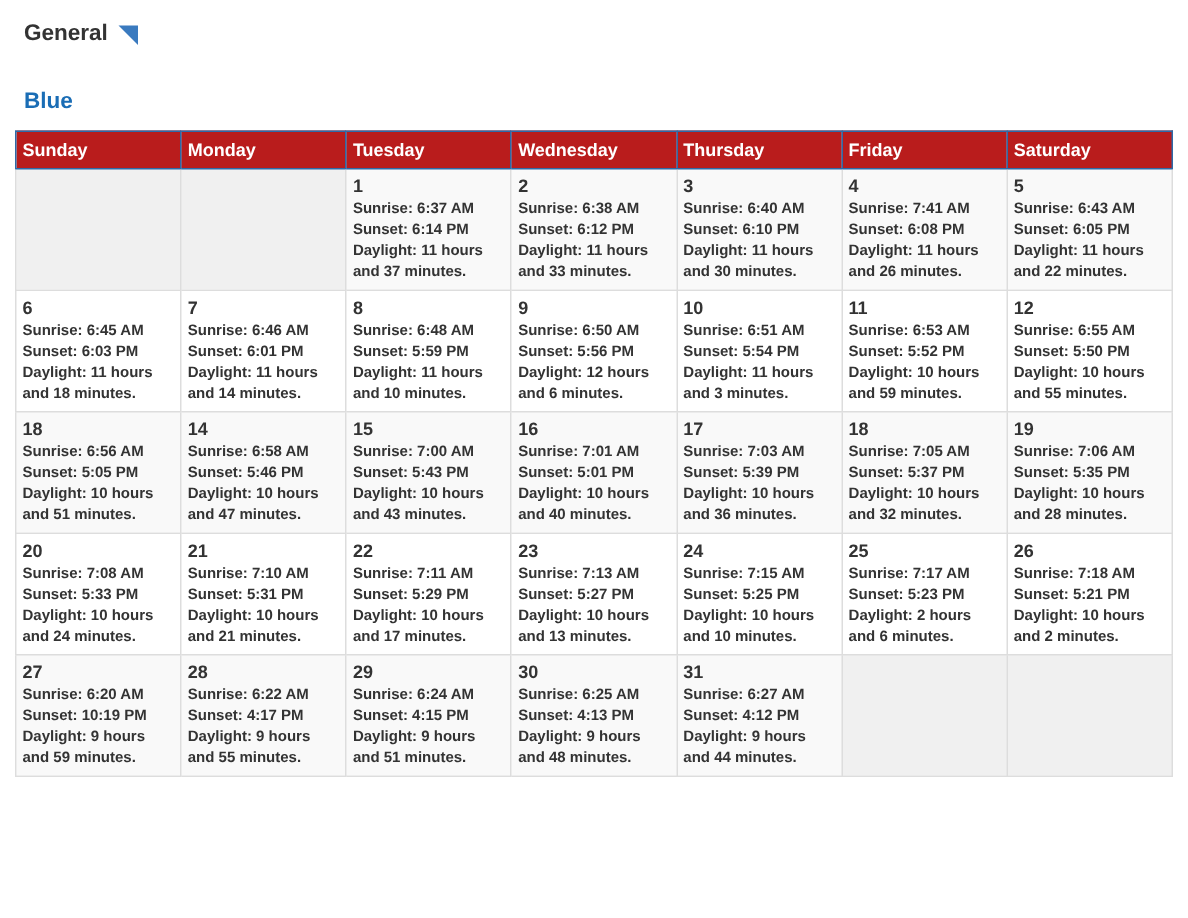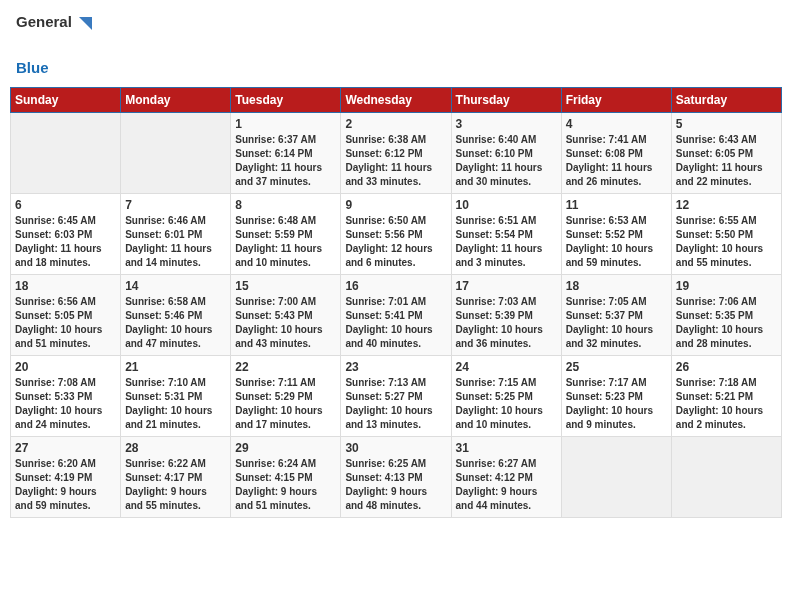--- a/index.html
+++ b/index.html
@@ -235,21 +235,21 @@
         <div class="day-info">
           <span>Sunrise: 7:00 AM</span><br>
           <span>Sunset: 5:43 PM</span><br>
           <span>Daylight: 10 hours and 43 minutes.</span>
         </div>
       </td>
         <td>
         <span class="day-num">16</span>
         <div class="day-info">
           <span>Sunrise: 7:01 AM</span><br>
-          <span>Sunset: 5:41 PM</span><br>
+          <span>Sunset: 5:01 PM</span><br>
           <span>Daylight: 10 hours and 40 minutes.</span>
         </div>
       </td>
         <td>
         <span class="day-num">17</span>
         <div class="day-info">
           <span>Sunrise: 7:03 AM</span><br>
           <span>Sunset: 5:39 PM</span><br>
           <span>Daylight: 10 hours and 36 minutes.</span>
         </div>
@@ -310,38 +310,38 @@
           <span>Sunrise: 7:15 AM</span><br>
           <span>Sunset: 5:25 PM</span><br>
           <span>Daylight: 10 hours and 10 minutes.</span>
         </div>
       </td>
         <td>
         <span class="day-num">25</span>
         <div class="day-info">
           <span>Sunrise: 7:17 AM</span><br>
           <span>Sunset: 5:23 PM</span><br>
-          <span>Daylight: 10 hours and 9 minutes.</span>
+          <span>Daylight: 2 hours and 6 minutes.</span>
         </div>
       </td>
         <td>
         <span class="day-num">26</span>
         <div class="day-info">
           <span>Sunrise: 7:18 AM</span><br>
           <span>Sunset: 5:21 PM</span><br>
           <span>Daylight: 10 hours and 2 minutes.</span>
         </div>
       </td>
       </tr>
       <tr>
         <td>
         <span class="day-num">27</span>
         <div class="day-info">
           <span>Sunrise: 6:20 AM</span><br>
-          <span>Sunset: 4:19 PM</span><br>
+          <span>Sunset: 10:19 PM</span><br>
           <span>Daylight: 9 hours and 59 minutes.</span>
         </div>
       </td>
         <td>
         <span class="day-num">28</span>
         <div class="day-info">
           <span>Sunrise: 6:22 AM</span><br>
           <span>Sunset: 4:17 PM</span><br>
           <span>Daylight: 9 hours and 55 minutes.</span>
         </div>

